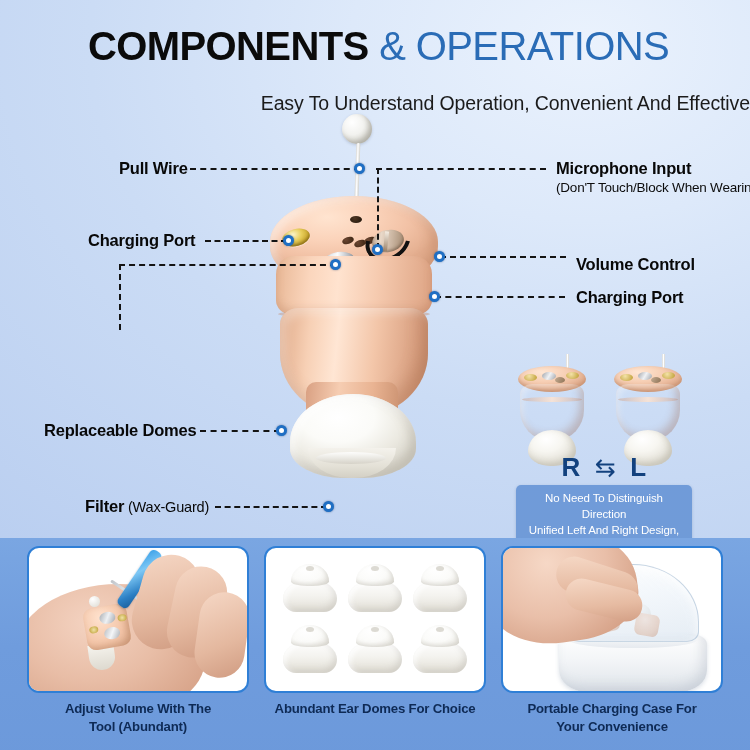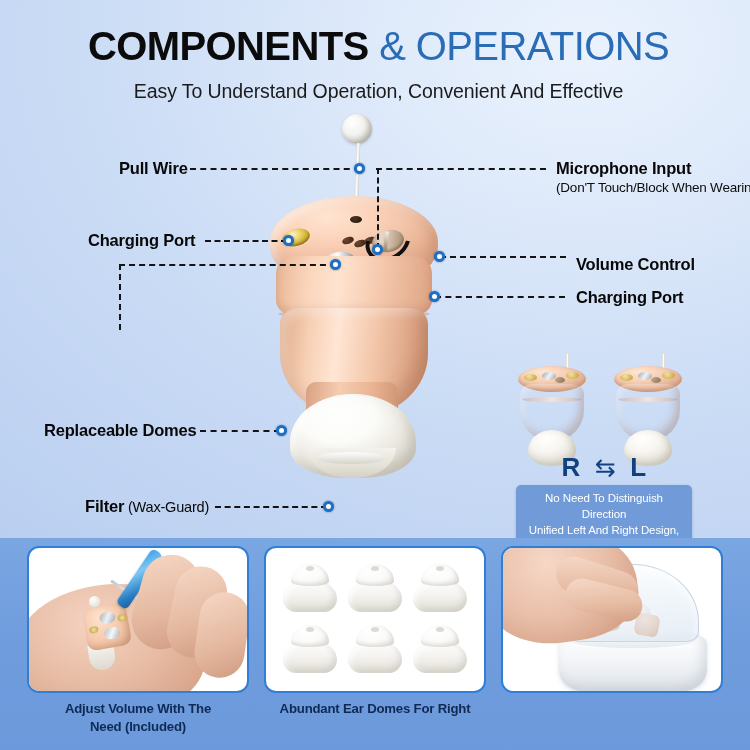--- a/index.html
+++ b/index.html
@@ -18,21 +18,21 @@
     background:
       radial-gradient(ellipse 120% 90% at 78% 6%, #eaf2fd 0%, #dde9fa 26%, #cbdcf5 55%, #b9cef0 100%);
     overflow: hidden;
   }
 
   
   .header { position: absolute; top: 0; left: 0; width: 750px; text-align: center; padding-left: 7px; }
   .title { margin-top: 26px; font-size: 40px; line-height: 1.04; letter-spacing: -0.6px; white-space: nowrap; }
   .title .t-black { font-weight: 800; color: #0b0b0b; }
   .title .t-blue  { font-weight: 500; color: #2a6cb6; }
-  .subtitle { margin-top: 12px; font-size: 19.5px; font-weight: 500; color: #1b1b1b; letter-spacing: -0.1px; }
+  .subtitle { margin-top: 24px; font-size: 19.5px; font-weight: 500; color: #1b1b1b; letter-spacing: -0.1px; text-align: right; }
 
   
   .dash-h {
     position: absolute; height: 0;
     border-top: 2px dashed #141414;
   }
   .dash-v {
     position: absolute; width: 0;
     border-left: 2px dashed #141414;
   }
@@ -495,21 +495,21 @@
       </div>
       <div class="p1-bead"></div>
       <div class="p1-tip"></div>
       <div class="p1-tool"></div>
       <div class="p1-finger p1-f1"></div>
       <div class="p1-finger p1-f2"></div>
       <div class="p1-finger p1-f3"></div>
     </div>
     <div class="panel-cap c1">
       <div>Adjust Volume With The</div>
-      <div>Need (Included)</div>
+      <div>Tool (Abundant)</div>
     </div>
 
     <div class="panel p2">
       <div class="domes-grid">
         <div class="dome-item">
             <div class="skirt"></div>
             <div class="cap"></div>
             <div class="nub"></div>
           </div>
         <div class="dome-item">
@@ -533,32 +533,34 @@
             <div class="nub"></div>
           </div>
         <div class="dome-item">
             <div class="skirt"></div>
             <div class="cap"></div>
             <div class="nub"></div>
           </div>
       </div>
     </div>
     <div class="panel-cap c2">
-      <div>Abundant Ear Domes For Right</div>
+      <div>Abundant Ear Domes For Choice</div>
     </div>
 
     <div class="panel p3">
       <div class="p3-base"></div>
       <div class="p3-ring"></div>
       <div class="p3-dome d1"></div>
       <div class="p3-aid a1"></div>
       <div class="p3-dome d2"></div>
       <div class="p3-aid a2"></div>
       <div class="p3-lid"></div>
       <div class="p3-hand"></div>
       <div class="p3-finger p3-f1"></div>
       <div class="p3-finger p3-f2"></div>
     </div>
     <div class="panel-cap c3">
+      <div>Portable Charging Case For</div>
+      <div>Your Convenience</div>
     </div>
 
   </div>
 </div>
 
 </body></html>

